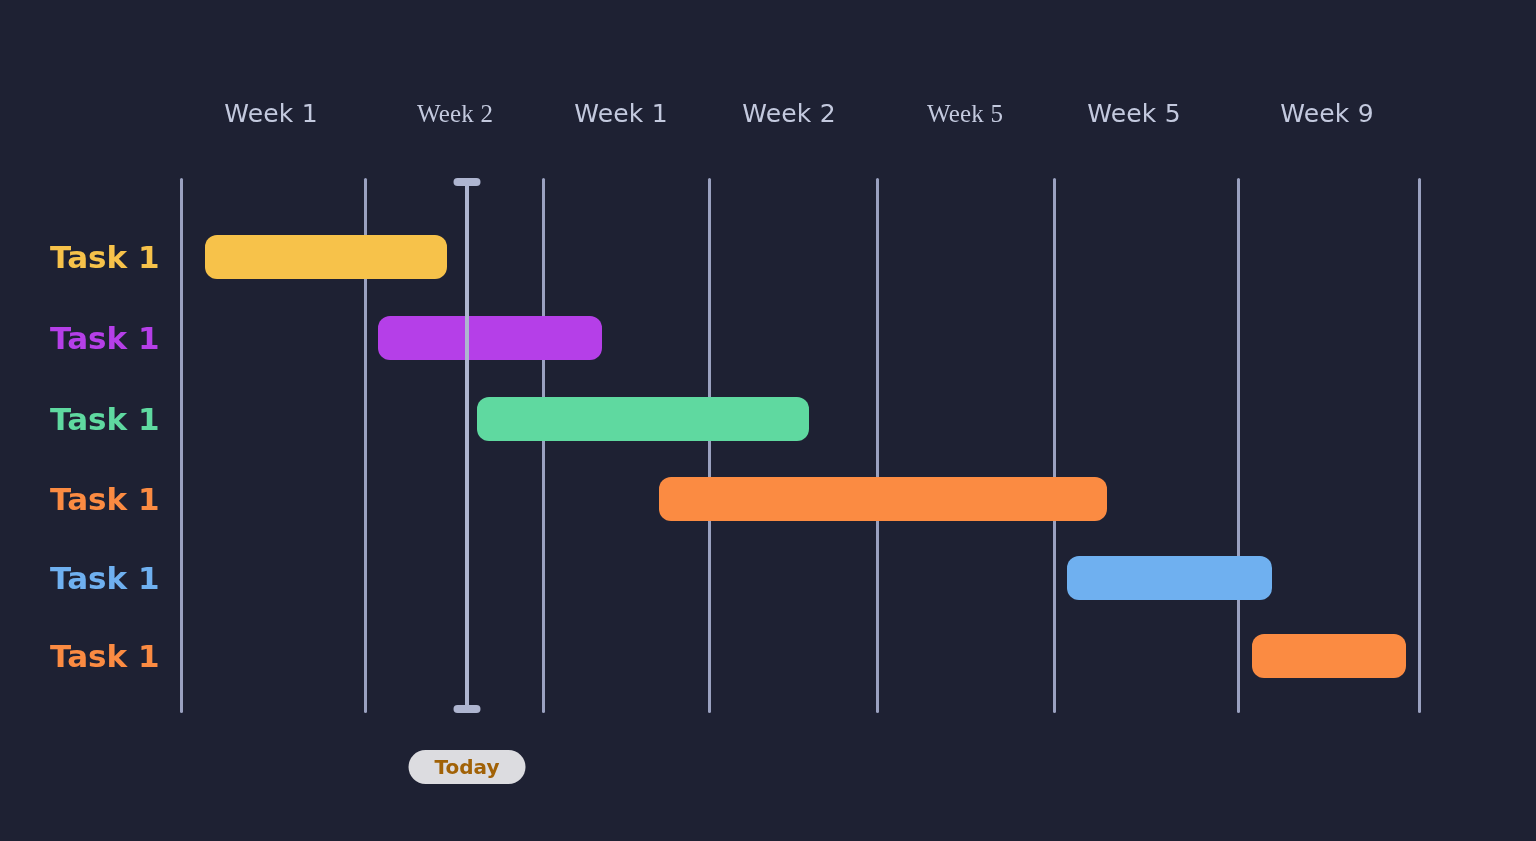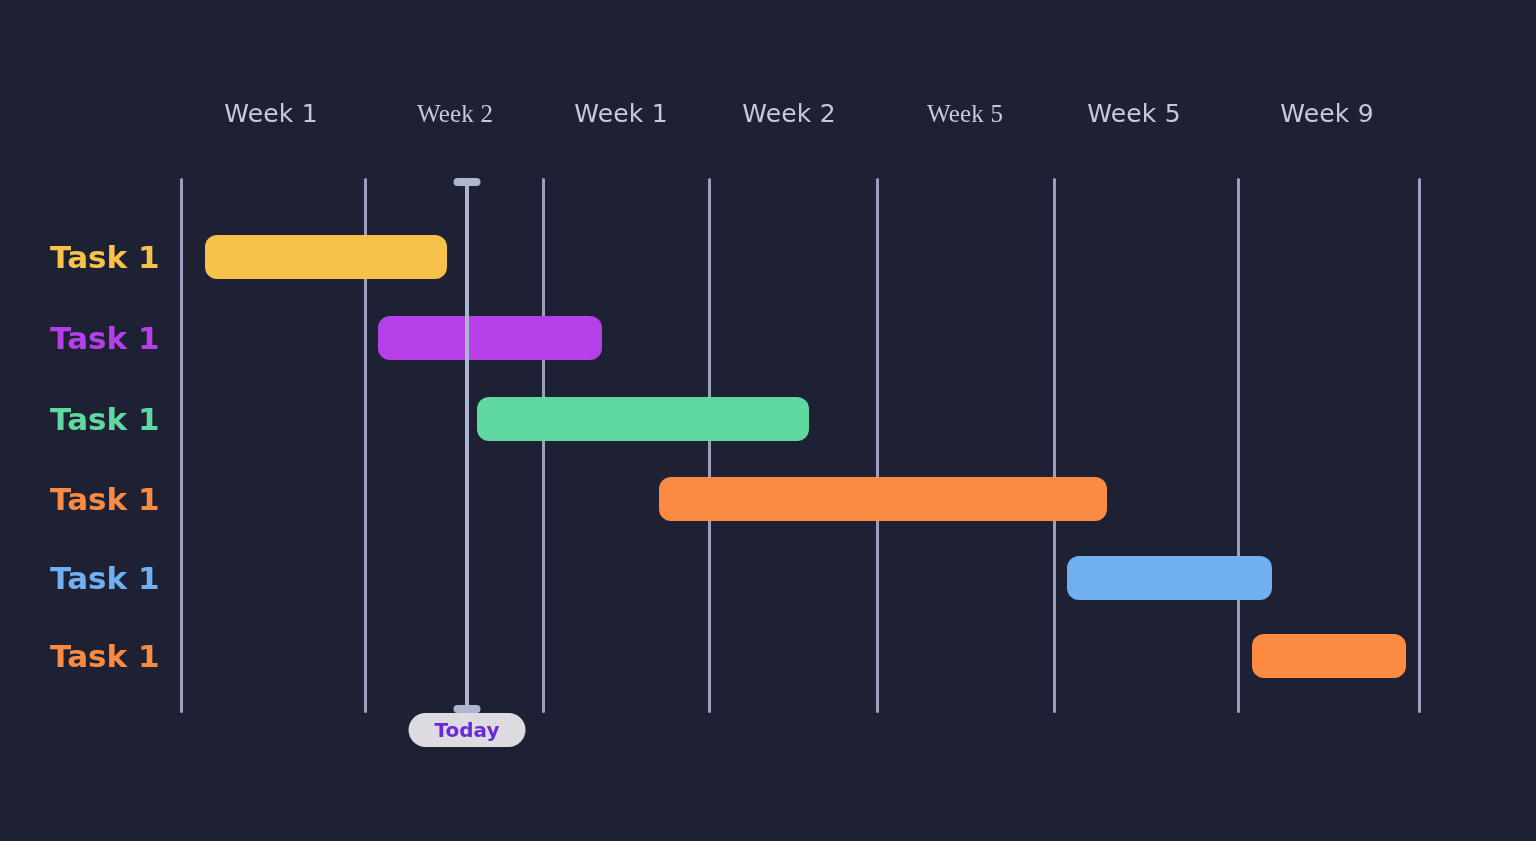--- a/index.html
+++ b/index.html
@@ -93,24 +93,24 @@
     width: 27px;
     height: 8px;
     background: #aeb5d0;
     border-radius: 4px;
   }
   .today-cap.top { top: 0; }
   .today-cap.bottom { bottom: 0; }
 
   .today-pill {
     position: absolute;
-    top: 713px;
+    top: 750px;
     transform: translateX(-50%);
     background: #dcdce0;
-    color: #6d28d9;
+    color: #a16207;
     font-size: 20px;
     font-weight: 700;
     padding: 6px 26px;
     border-radius: 17px;
     line-height: 22px;
     white-space: nowrap;
     box-sizing: border-box;
   }
 </style>
 </head>

